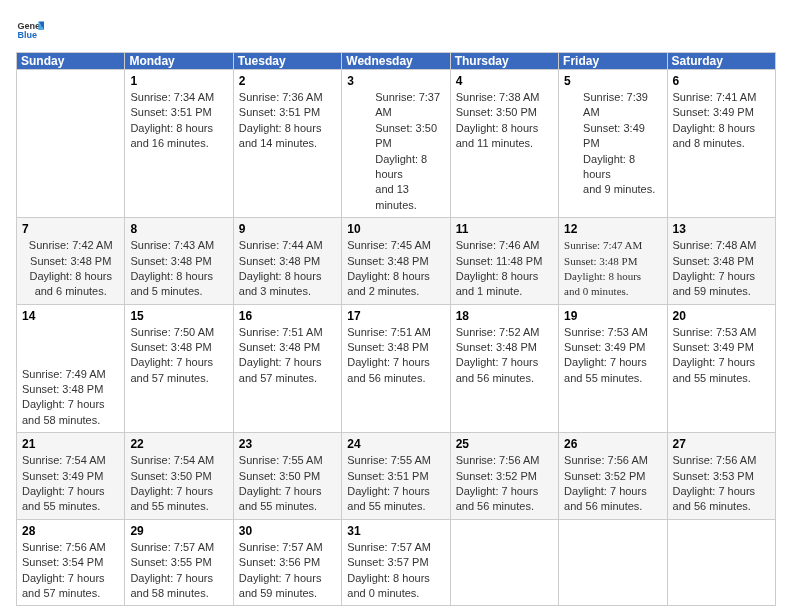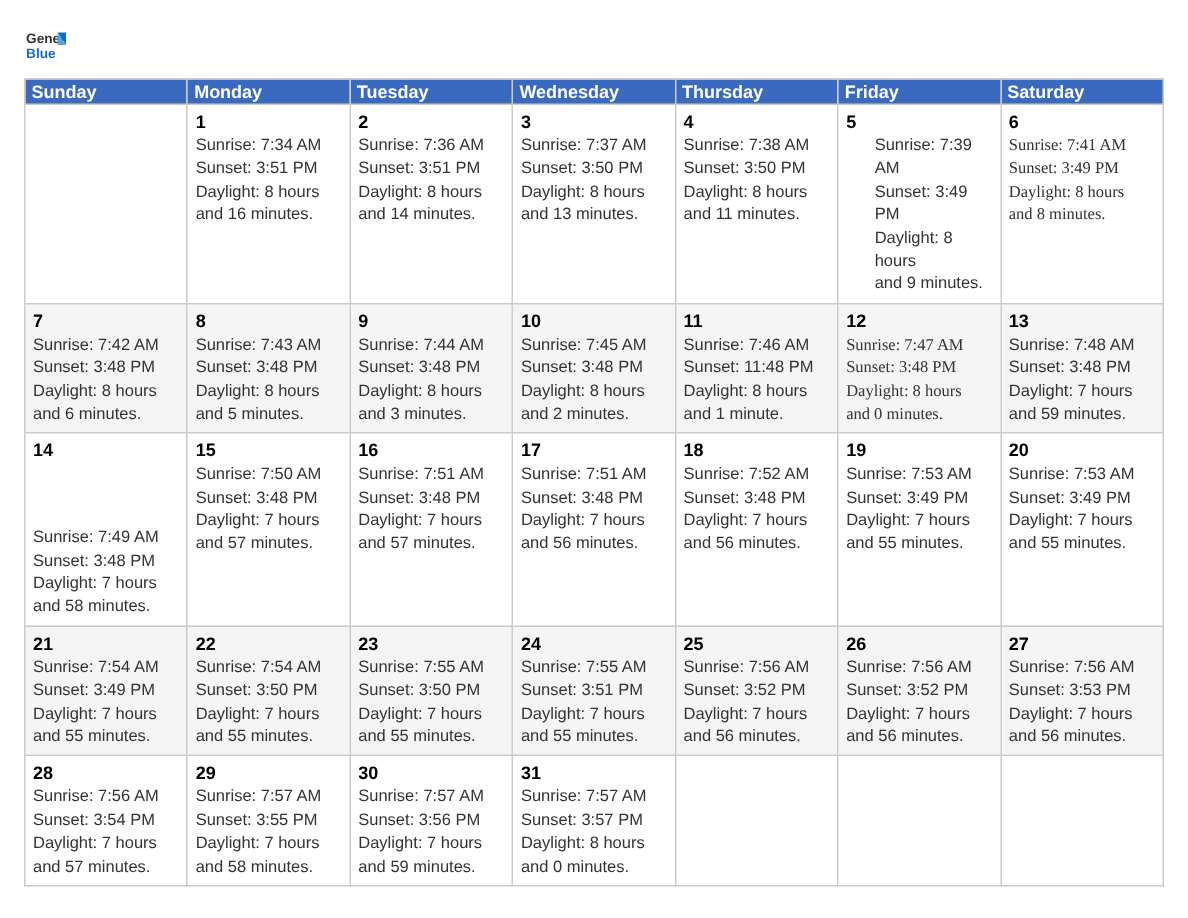--- a/index.html
+++ b/index.html
@@ -119,51 +119,51 @@
         </td>
         <td>
           <span class="day-number">2</span>
           <div class="day-info" style="white-space: pre-line;">Sunrise: 7:36 AM
 Sunset: 3:51 PM
 Daylight: 8 hours
 and 14 minutes.</div>
         </td>
         <td>
           <span class="day-number">3</span>
-          <div class="day-info" style="white-space: pre-line;">Sunrise: 7:37 AM
+          <div class="day-info" style="white-space: pre-line; margin-left: 28px;">Sunrise: 7:37 AM
 Sunset: 3:50 PM
 Daylight: 8 hours
 and 13 minutes.</div>
         </td>
         <td>
           <span class="day-number">4</span>
           <div class="day-info" style="white-space: pre-line;">Sunrise: 7:38 AM
 Sunset: 3:50 PM
 Daylight: 8 hours
 and 11 minutes.</div>
         </td>
         <td>
           <span class="day-number">5</span>
           <div class="day-info" style="white-space: pre-line; margin-left: 19px;">Sunrise: 7:39 AM
 Sunset: 3:49 PM
 Daylight: 8 hours
 and 9 minutes.</div>
         </td>
         <td>
           <span class="day-number">6</span>
-          <div class="day-info" style="white-space: pre-line; font-family: Liberation Serif, serif;">Sunrise: 7:41 AM
+          <div class="day-info" style="white-space: pre-line;">Sunrise: 7:41 AM
 Sunset: 3:49 PM
 Daylight: 8 hours
 and 8 minutes.</div>
         </td>
       </tr>
       <tr>
         <td>
           <span class="day-number">7</span>
-          <div class="day-info" style="white-space: pre-line;">Sunrise: 7:42 AM
+          <div class="day-info" style="white-space: pre-line; text-align: center;">Sunrise: 7:42 AM
 Sunset: 3:48 PM
 Daylight: 8 hours
 and 6 minutes.</div>
         </td>
         <td>
           <span class="day-number">8</span>
           <div class="day-info" style="white-space: pre-line;">Sunrise: 7:43 AM
 Sunset: 3:48 PM
 Daylight: 8 hours
 and 5 minutes.</div>

